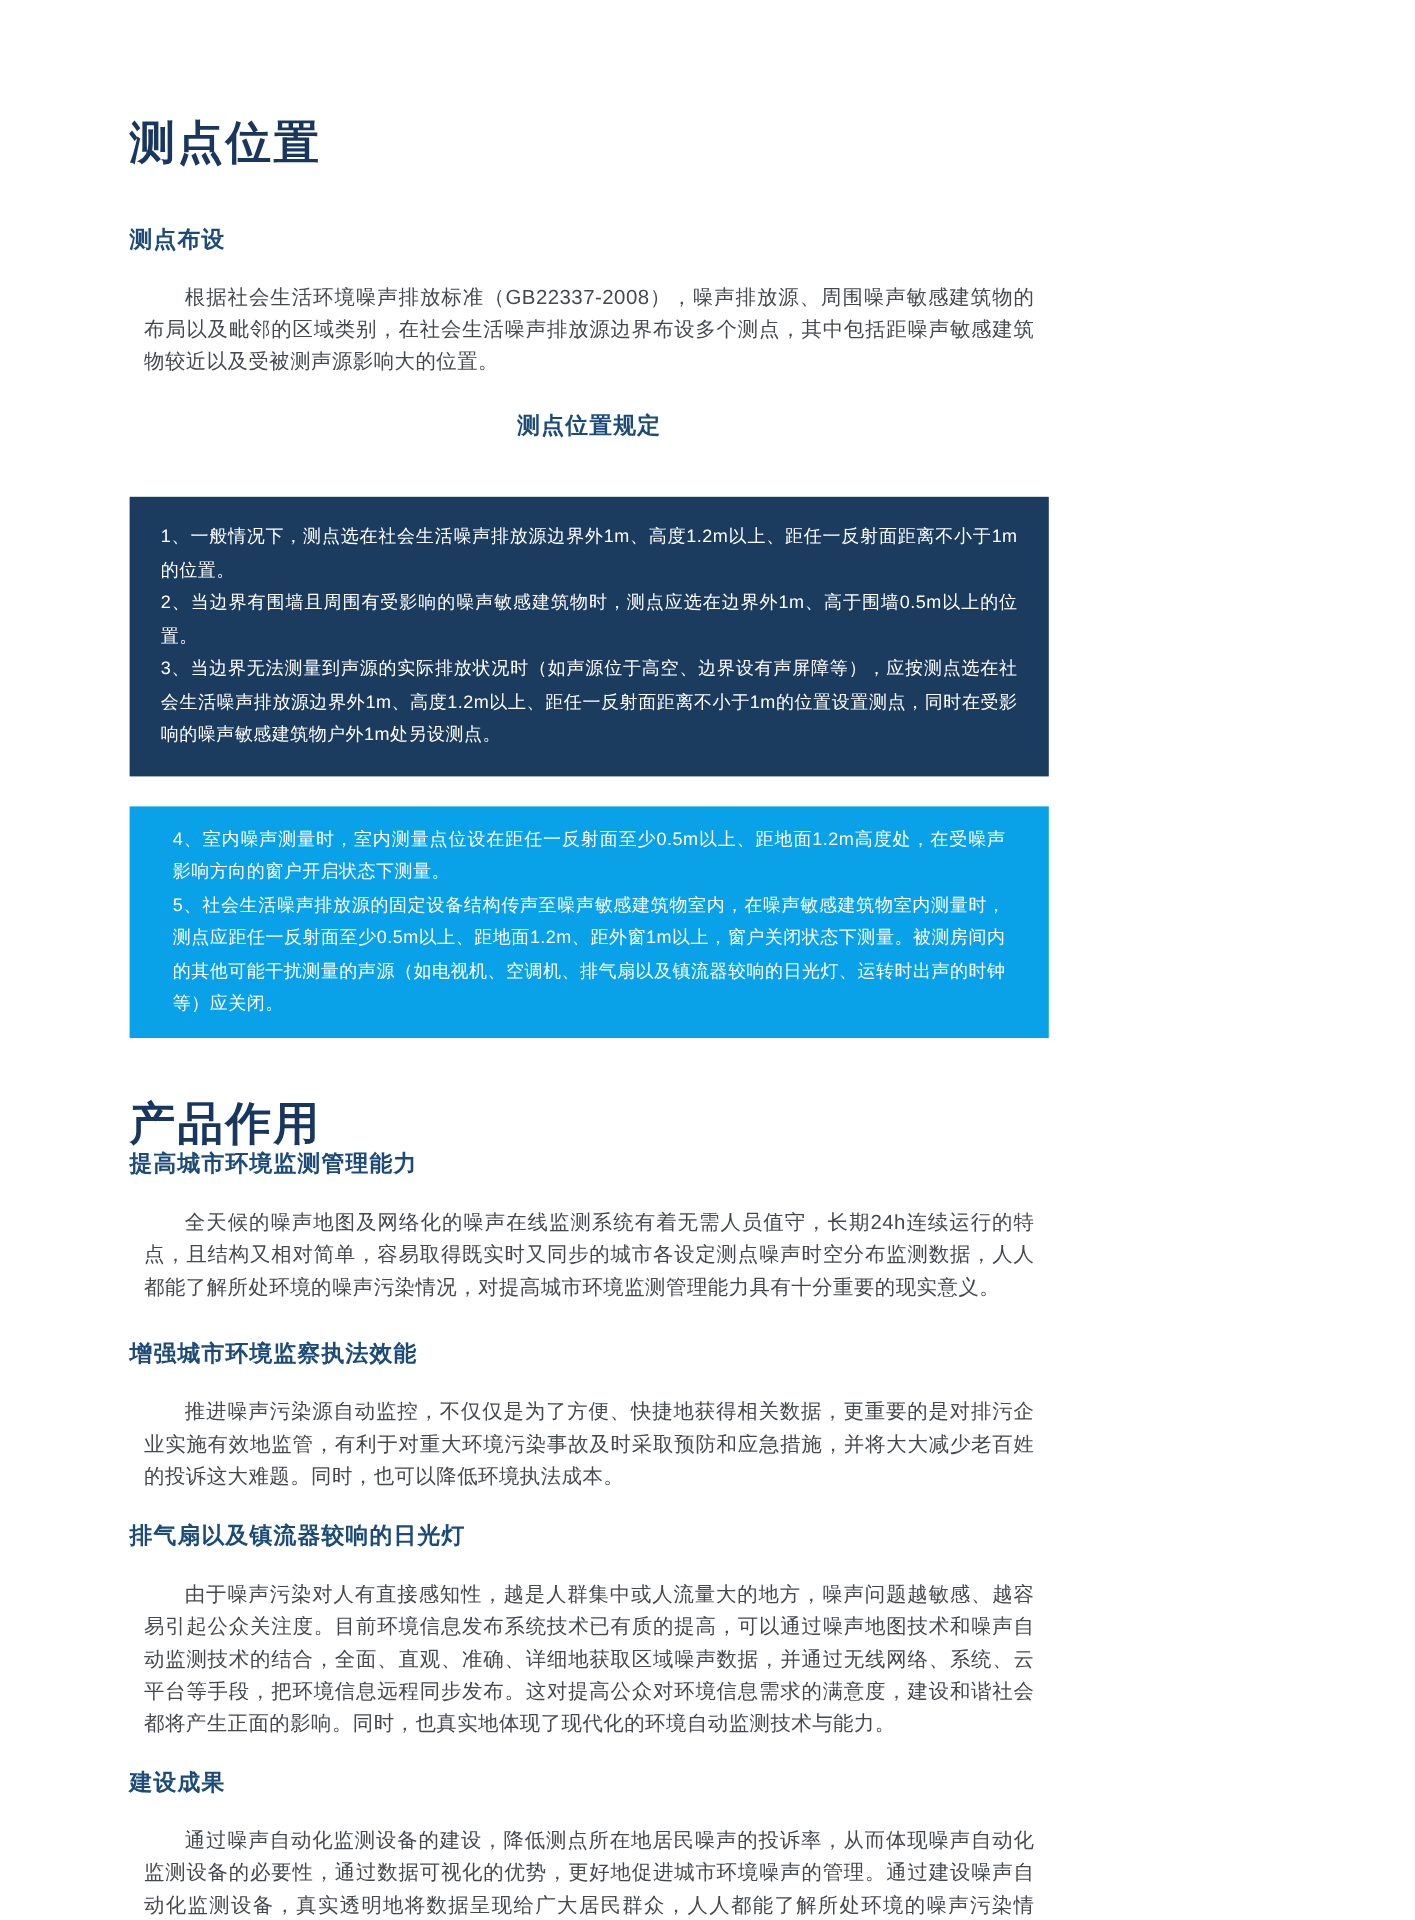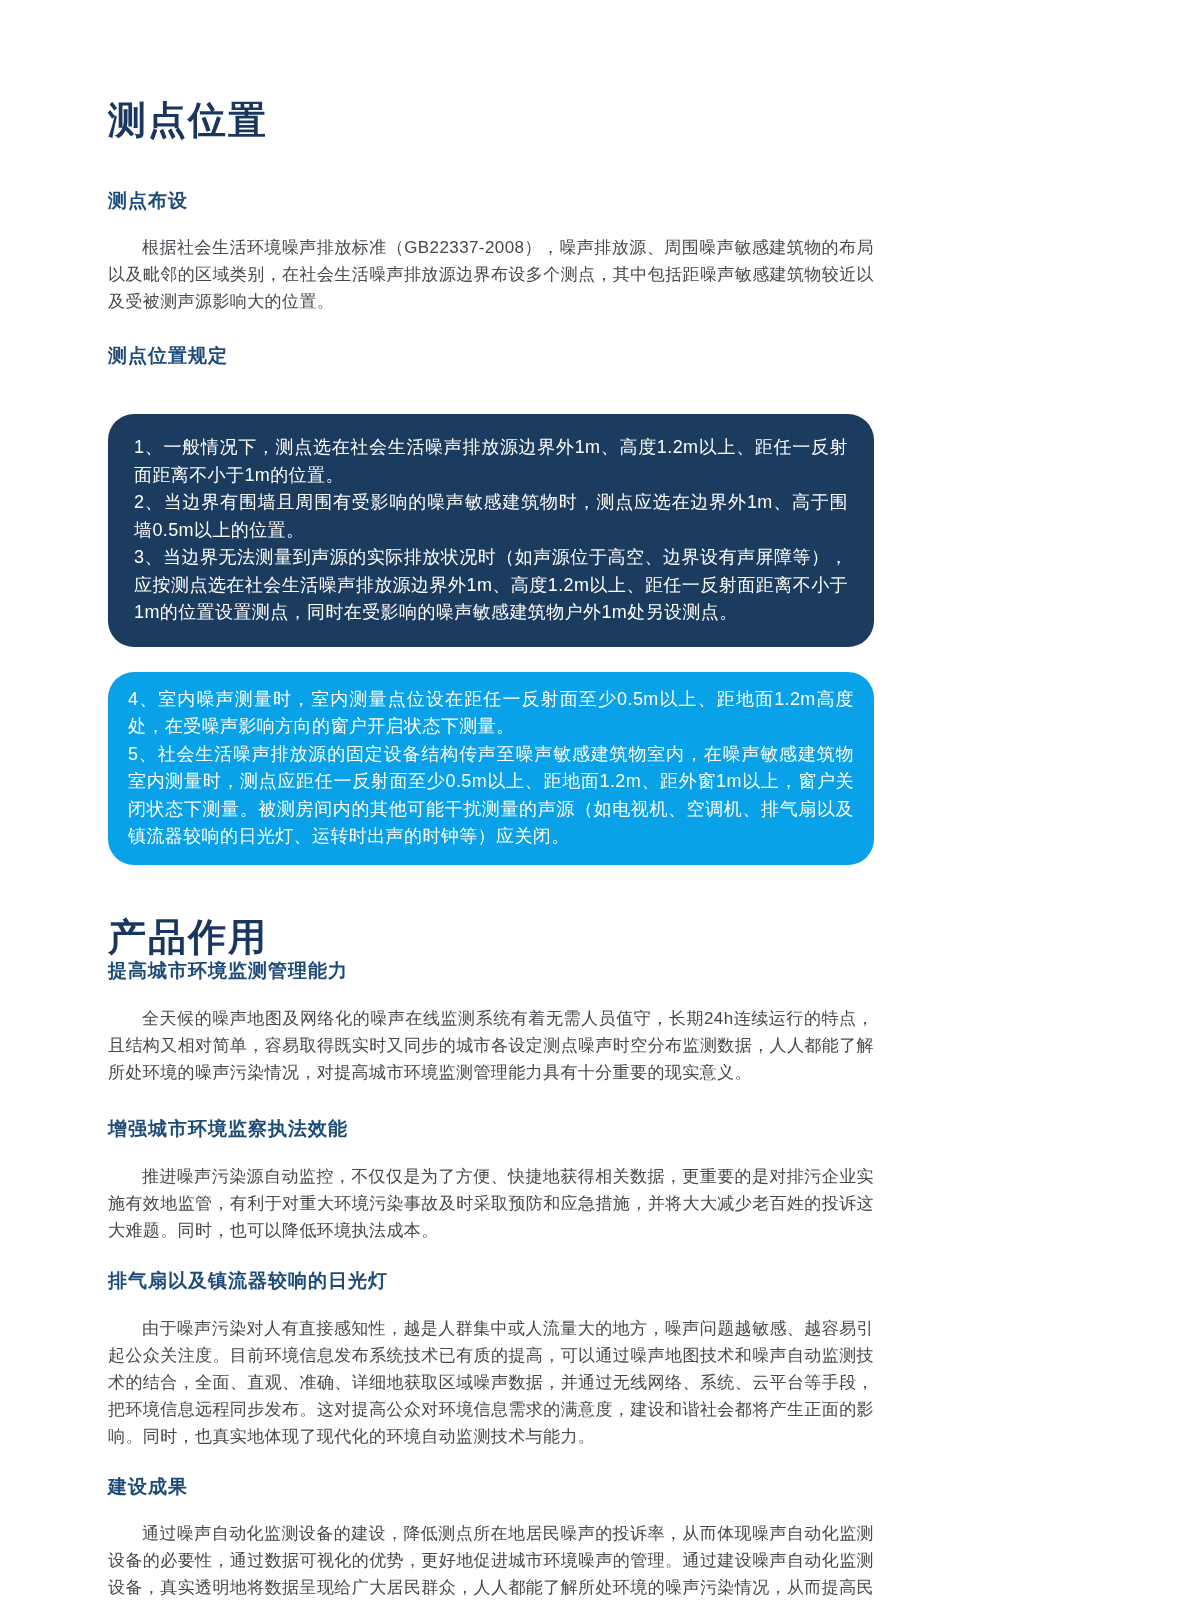--- a/index.html
+++ b/index.html
@@ -36,46 +36,45 @@
     letter-spacing: 1px;
     margin: 0;
   }
   .para {
     font-size: 17px;
     line-height: 27px;
     letter-spacing: 0.4px;
     text-indent: 2em;
     text-align: justify;
     color: #45484d;
-    margin: 0;
+    margin: 12px;
   }
   .rules-box {
     box-sizing: border-box;
     color: #ffffff;
-    font-size: 18px;
+    font-size: 15px;
     line-height: 27.5px;
     letter-spacing: 0.4px;
     text-align: justify;
-    border-radius: 26px;
   }
   .rules-box .rule-item { margin: 0; }
   .box-dark {
     background: #1b3b5f;
     padding: 20px 26px;
     margin-top: 46px;
   }
   .box-light {
     background: #09a2e9;
-    padding: 14px 20px;
+    padding: 14px 36px;
     margin-top: 25px;
   }
   
   .mt-h2-first   { margin-top: 46px; }
   .mt-para       { margin-top: 22px; }
-  .mt-h2-rules   { margin-top: 30px; }
+  .mt-h2-rules   { margin-top: 30px; text-align: center; }
   .mt-h1-product { margin-top: 50px; }
   .mt-h2-sub     { }
   .mt-h2-sub2    { margin-top: 32px; }
   .mt-h2-sub3    { margin-top: 26px; }
   .mt-h2-sub4    { margin-top: 26px; }
 </style>
 </head>
 <body>
 
 <div class="page">

